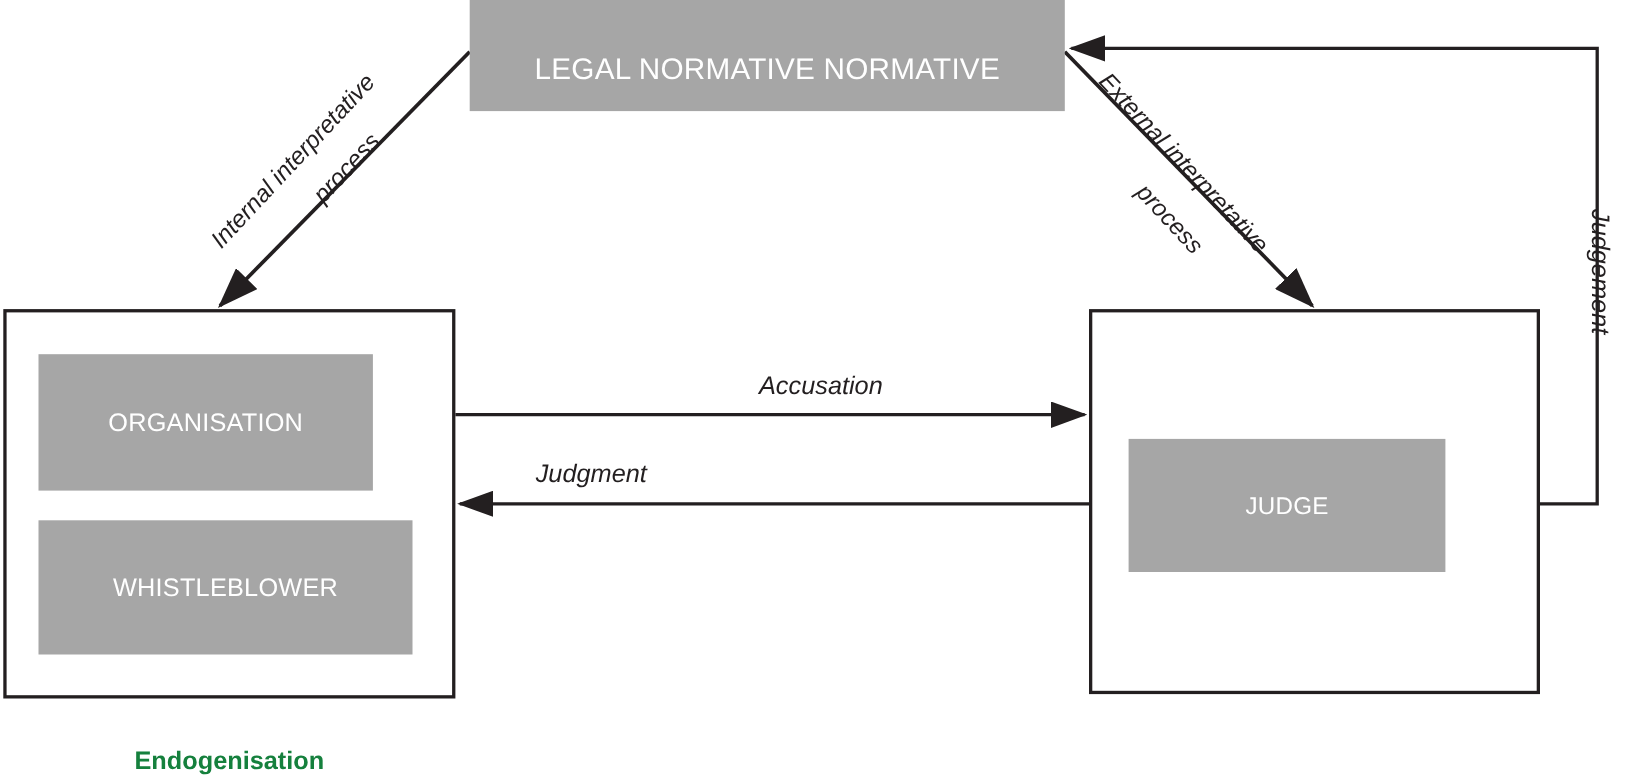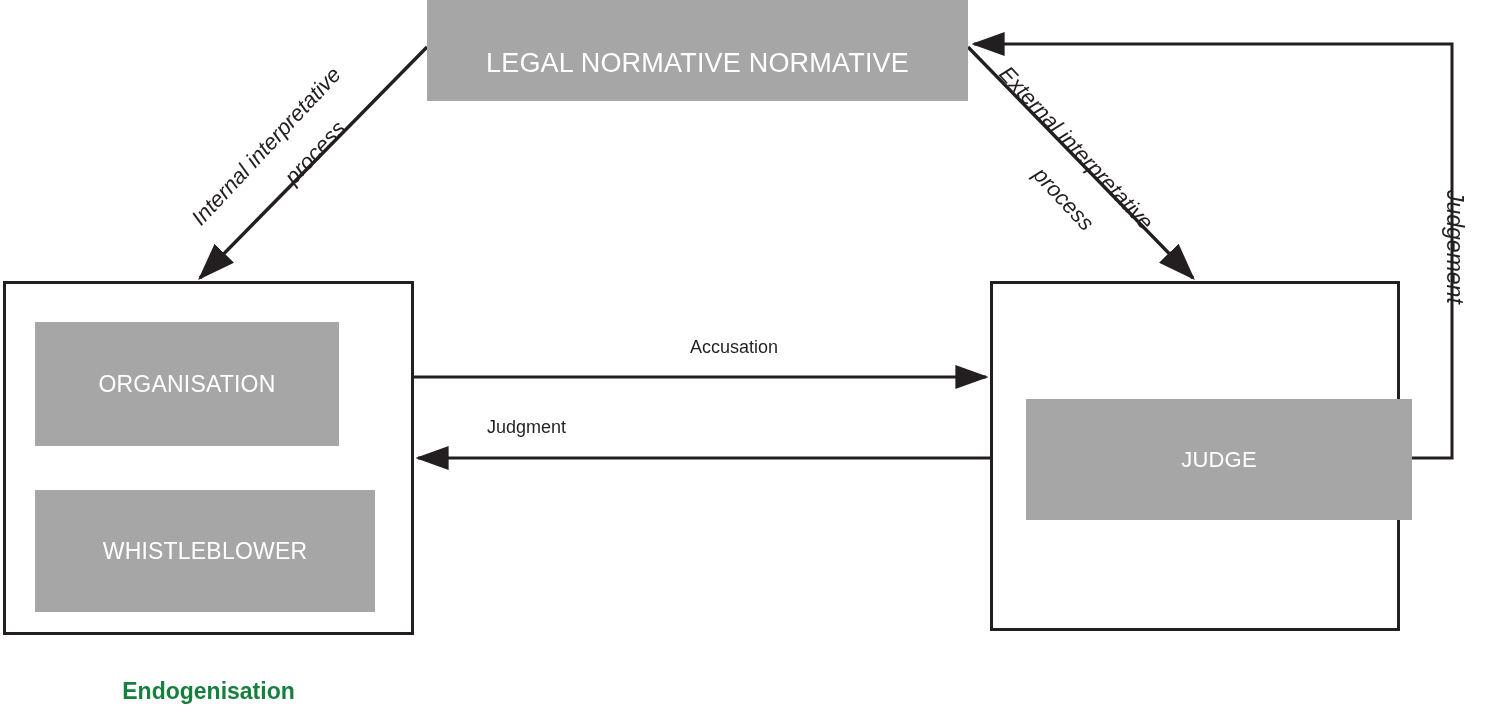--- a/index.html
+++ b/index.html
@@ -63,46 +63,47 @@
   }
   #organisation-box {
     left: 35px;
     top: 322px;
     width: 304px;
     height: 124px;
     font-size: 23px;
   }
   #whistleblower-box {
     left: 35px;
-    top: 490px;
+    top: 473px;
     width: 340px;
     height: 122px;
     font-size: 23px;
   }
   #right-group-box {
     left: 990px;
     top: 281px;
     width: 410px;
     height: 350px;
   }
   #judge-box {
     left: 1026px;
     top: 399px;
-    width: 386px;
+    width: 288px;
     height: 121px;
     font-size: 22px;
     text-align: center;
   }
 
   
   .edge-label {
     position: absolute;
+    font-style: italic;
     color: #231f20;
     white-space: nowrap;
-    font-size: 18px;
+    font-size: 23px;
   }
   #accusation-label {
     left: 690px;
     top: 337px;
   }
   #judgment-label {
     left: 487px;
     top: 417px;
   }
   .diag-label {

